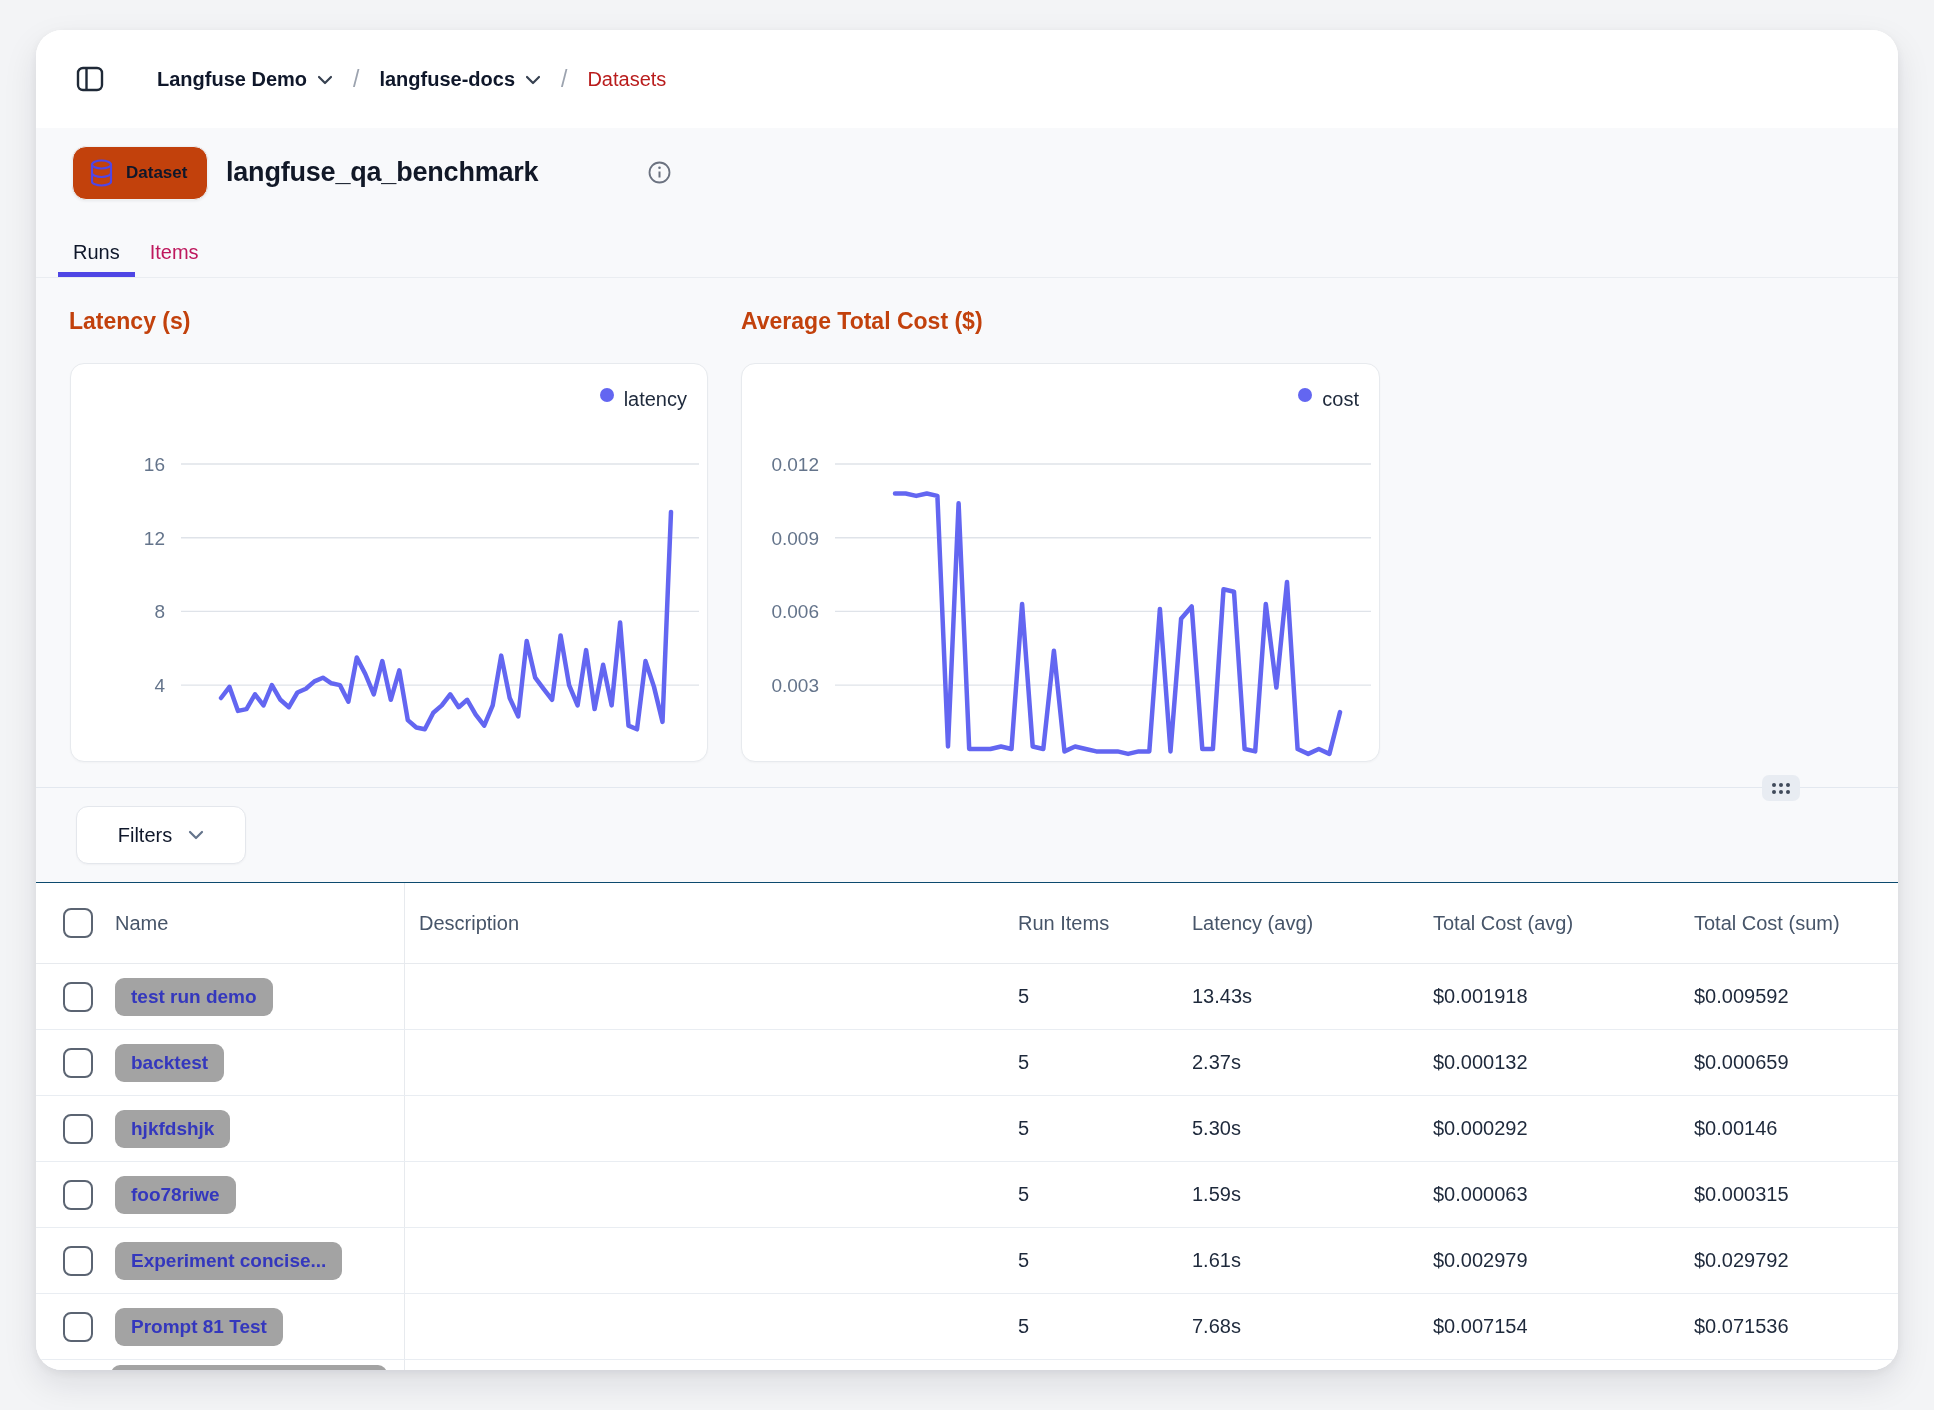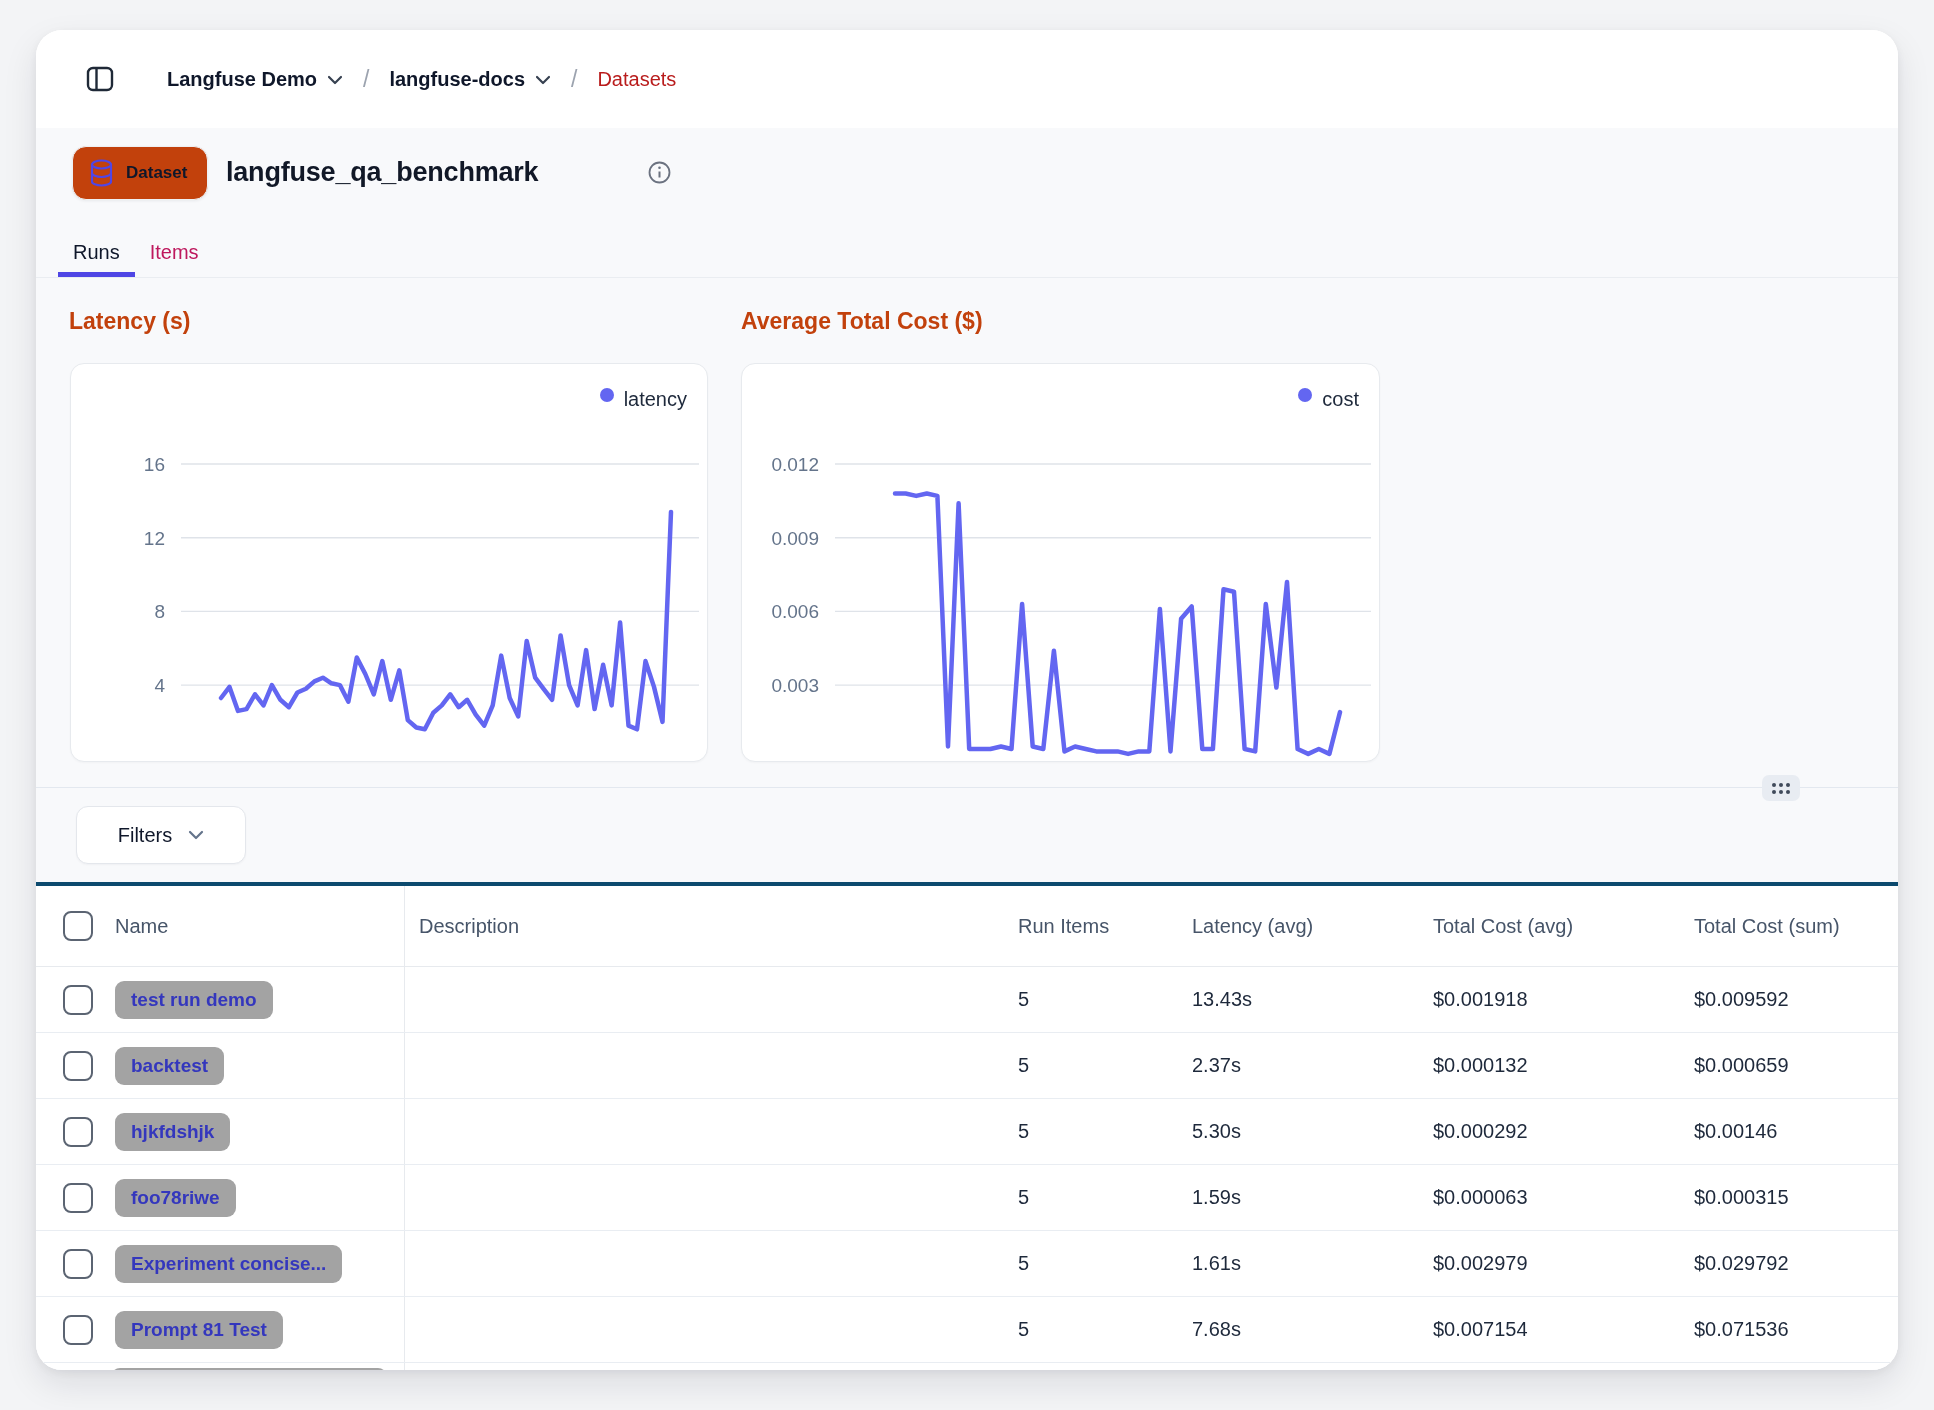--- a/index.html
+++ b/index.html
@@ -3,21 +3,21 @@
 <meta charset="utf-8">
 <style>
   html,body{margin:0;padding:0;}
   body{width:1934px;height:1410px;background:#f3f4f6;position:relative;overflow:hidden;
        font-family:"Liberation Sans",sans-serif;color:#111827;}
   .app-card{position:absolute;left:36px;top:30px;width:1862px;height:1340px;background:#fff;
     border-radius:26px;overflow:hidden;
     box-shadow:0 14px 34px rgba(15,23,42,.10),0 3px 8px rgba(15,23,42,.06);}
   
   .topbar{position:absolute;top:0;left:0;right:0;height:98px;background:#fff;
-    border-bottom:1px solid #e7eaee;display:flex;align-items:center;padding-left:49px;}
+    border-bottom:1px solid #e7eaee;display:flex;align-items:center;padding-left:39px;}
   .panel-btn{width:34px;height:34px;border:none;background:none;padding:0;margin-right:48px;cursor:pointer;display:flex;align-items:center;}
   .crumbs{display:flex;align-items:center;gap:14px;font-size:20px;}
   .crumb{display:flex;align-items:center;gap:10px;font-weight:600;color:#0f172a;cursor:pointer;}
   .crumb-sep{color:#9ca3af;font-size:23px;font-weight:300;padding:0 6px;}
   .crumb-muted{color:#b91c1c;font-weight:400;}
   .chev{margin-top:2px;}
   
   .content{position:absolute;top:98px;left:0;right:0;bottom:0;background:#f8f9fb;}
   .badge{position:absolute;top:18px;left:36px;height:52px;background:#c2410c;border:1px solid #eef0f3;
     border-radius:14px;display:flex;align-items:center;gap:12px;padding:0 20px 0 16px;
@@ -45,21 +45,21 @@
   .drag-handle{position:absolute;top:-13px;left:1726px;width:38px;height:26px;background:#e8ecf2;
     border-radius:7px;display:flex;align-items:center;justify-content:center;cursor:grab;}
   .dots{display:grid;grid-template-columns:repeat(3,4px);grid-template-rows:repeat(2,4px);gap:3px;}
   .dots i{width:4px;height:4px;border-radius:50%;background:#3f4a5a;}
   
   .filters-btn{position:absolute;top:678px;left:40px;width:170px;height:58px;background:#fff;
     border:1px solid #e4e7ec;border-radius:12px;display:flex;align-items:center;justify-content:center;gap:16px;
     font-size:20px;font-weight:500;color:#0f172a;cursor:pointer;box-shadow:0 1px 2px rgba(15,23,42,.04);
     font-family:"Liberation Sans",sans-serif;}
   
-  .runs-table{position:absolute;top:754px;left:0;right:0;bottom:0;background:#fff;border-top:4px solid #0c4a6e;}
+  .runs-table{position:absolute;top:754px;left:0;right:0;bottom:0;background:#fff;border-top:1px solid #0c4a6e;}
   .trow,.thead{display:grid;grid-template-columns:368px 578px 174px 241px 261px 1fr;align-items:center;}
   .thead{height:80px;border-bottom:1px solid #e7eaee;color:#475569;font-size:20px;font-weight:500;}
   .trow{height:65px;border-bottom:1px solid #e9edf2;font-size:20px;color:#1e293b;}
   .cell{padding-left:36px;}
   .name-cell{display:flex;align-items:center;gap:22px;padding-left:27px;}
   .desc-cell{border-left:1px solid #e7eaee;align-self:stretch;display:flex;align-items:center;padding-left:14px;}
   .cbx{width:26px;height:26px;border:2px solid #5b6472;border-radius:8px;background:#fff;flex:0 0 26px;cursor:pointer;}
   .pill{background:#a3a3a3;color:#3437bd;font-weight:700;font-size:19px;border-radius:9px;
     padding:8px 16px;white-space:nowrap;cursor:pointer;}
   .trow.partial{align-items:start;}

